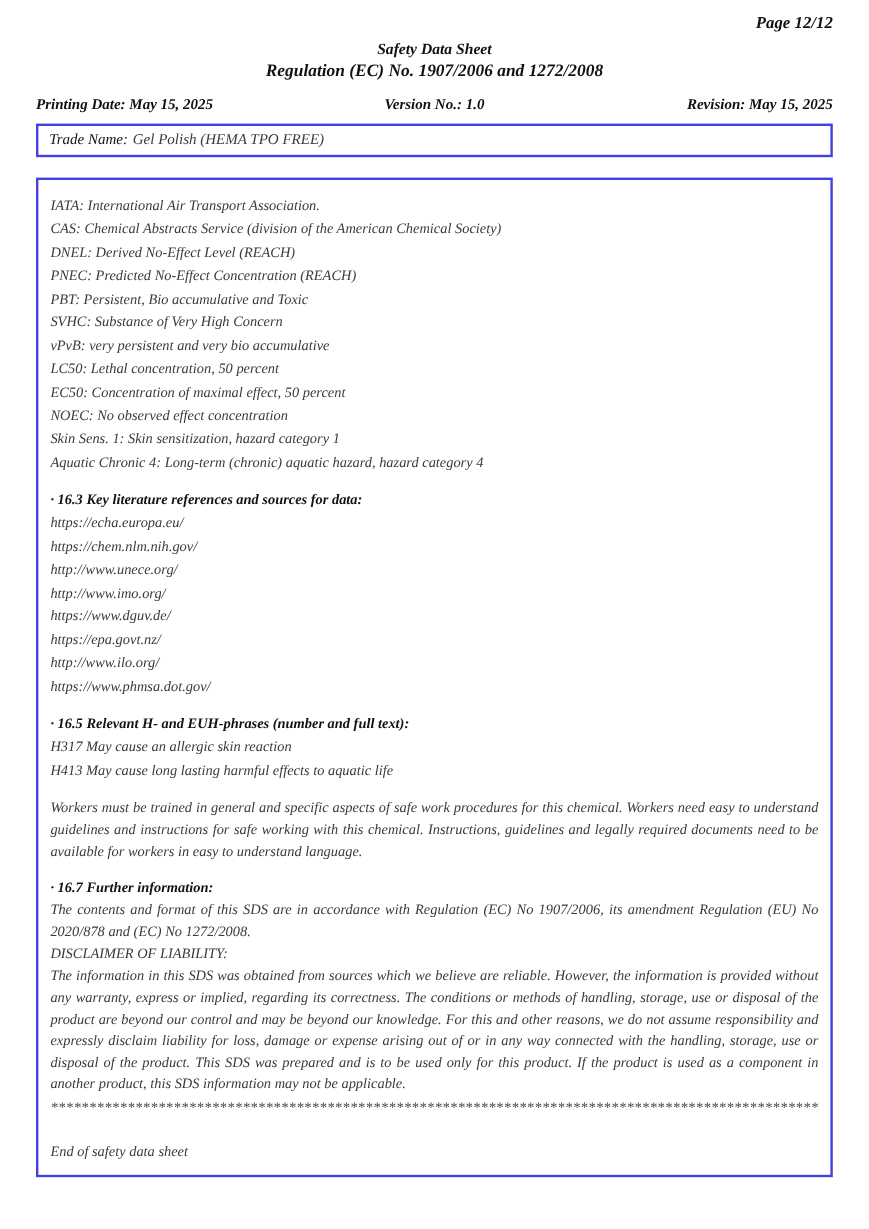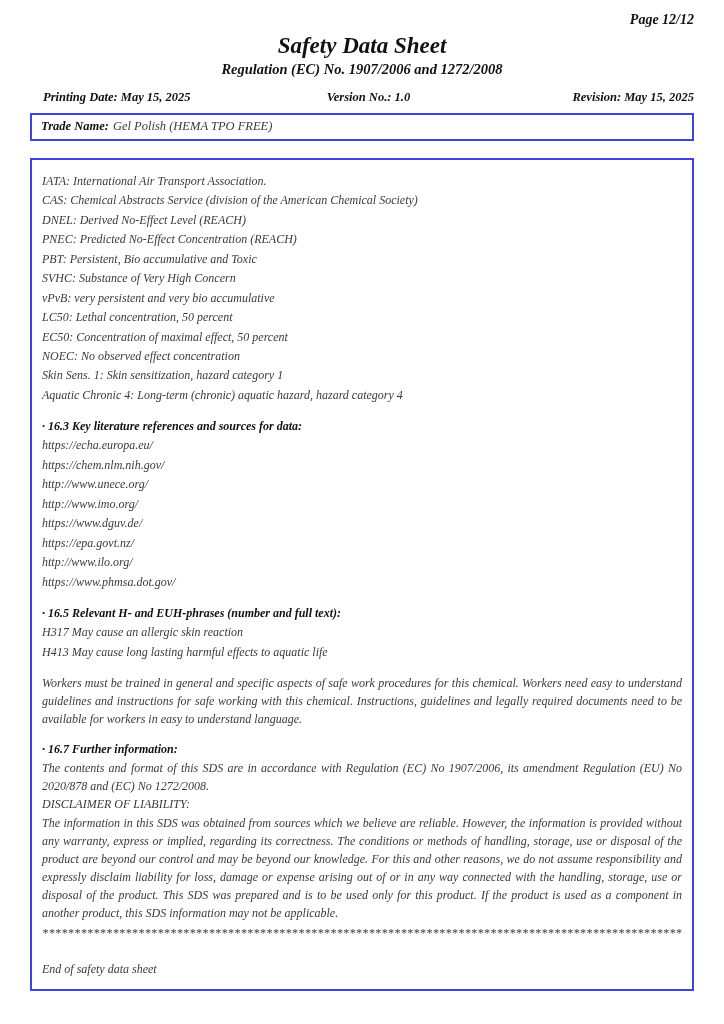--- a/index.html
+++ b/index.html
@@ -16,50 +16,49 @@
 
   .page-label {
     text-align: right;
     font-weight: bold;
     font-size: 14px;
     color: #111111;
   }
   .title {
     text-align: center;
     font-weight: bold;
-    font-size: 23px;
+    font-size: 13px;
     color: #111111;
     margin-top: 5px;
   }
   .subtitle {
     text-align: center;
     font-weight: bold;
     font-size: 14.5px;
     color: #111111;
     margin-top: 2px;
   }
   .meta-row {
     display: flex;
     margin-top: 12px;
     font-weight: bold;
     font-size: 12.5px;
     color: #111111;
-    margin-left: 13px;
   }
   .meta-left  { flex: 1; text-align: left; }
   .meta-center{ flex: 1; text-align: center; }
   .meta-right { flex: 1; text-align: right; }
 
   .trade-box {
     border: 2px solid #4242e0;
     margin-top: 8px;
     padding: 4px 9px 5px;
     font-size: 12.5px;
   }
-  .trade-label { font-weight: bold; color: #111111; margin-right: 4px; }
+  .trade-label { font-weight: normal; color: #111111; margin-right: 4px; }
 
   .main-box {
     border: 2px solid #4242e0;
     margin-top: 17px;
     padding: 12px 10px 10px;
     font-size: 12px;
   }
   .line { line-height: 1.62; }
   .sec { margin-top: 12px; }
   .sec-heading {

